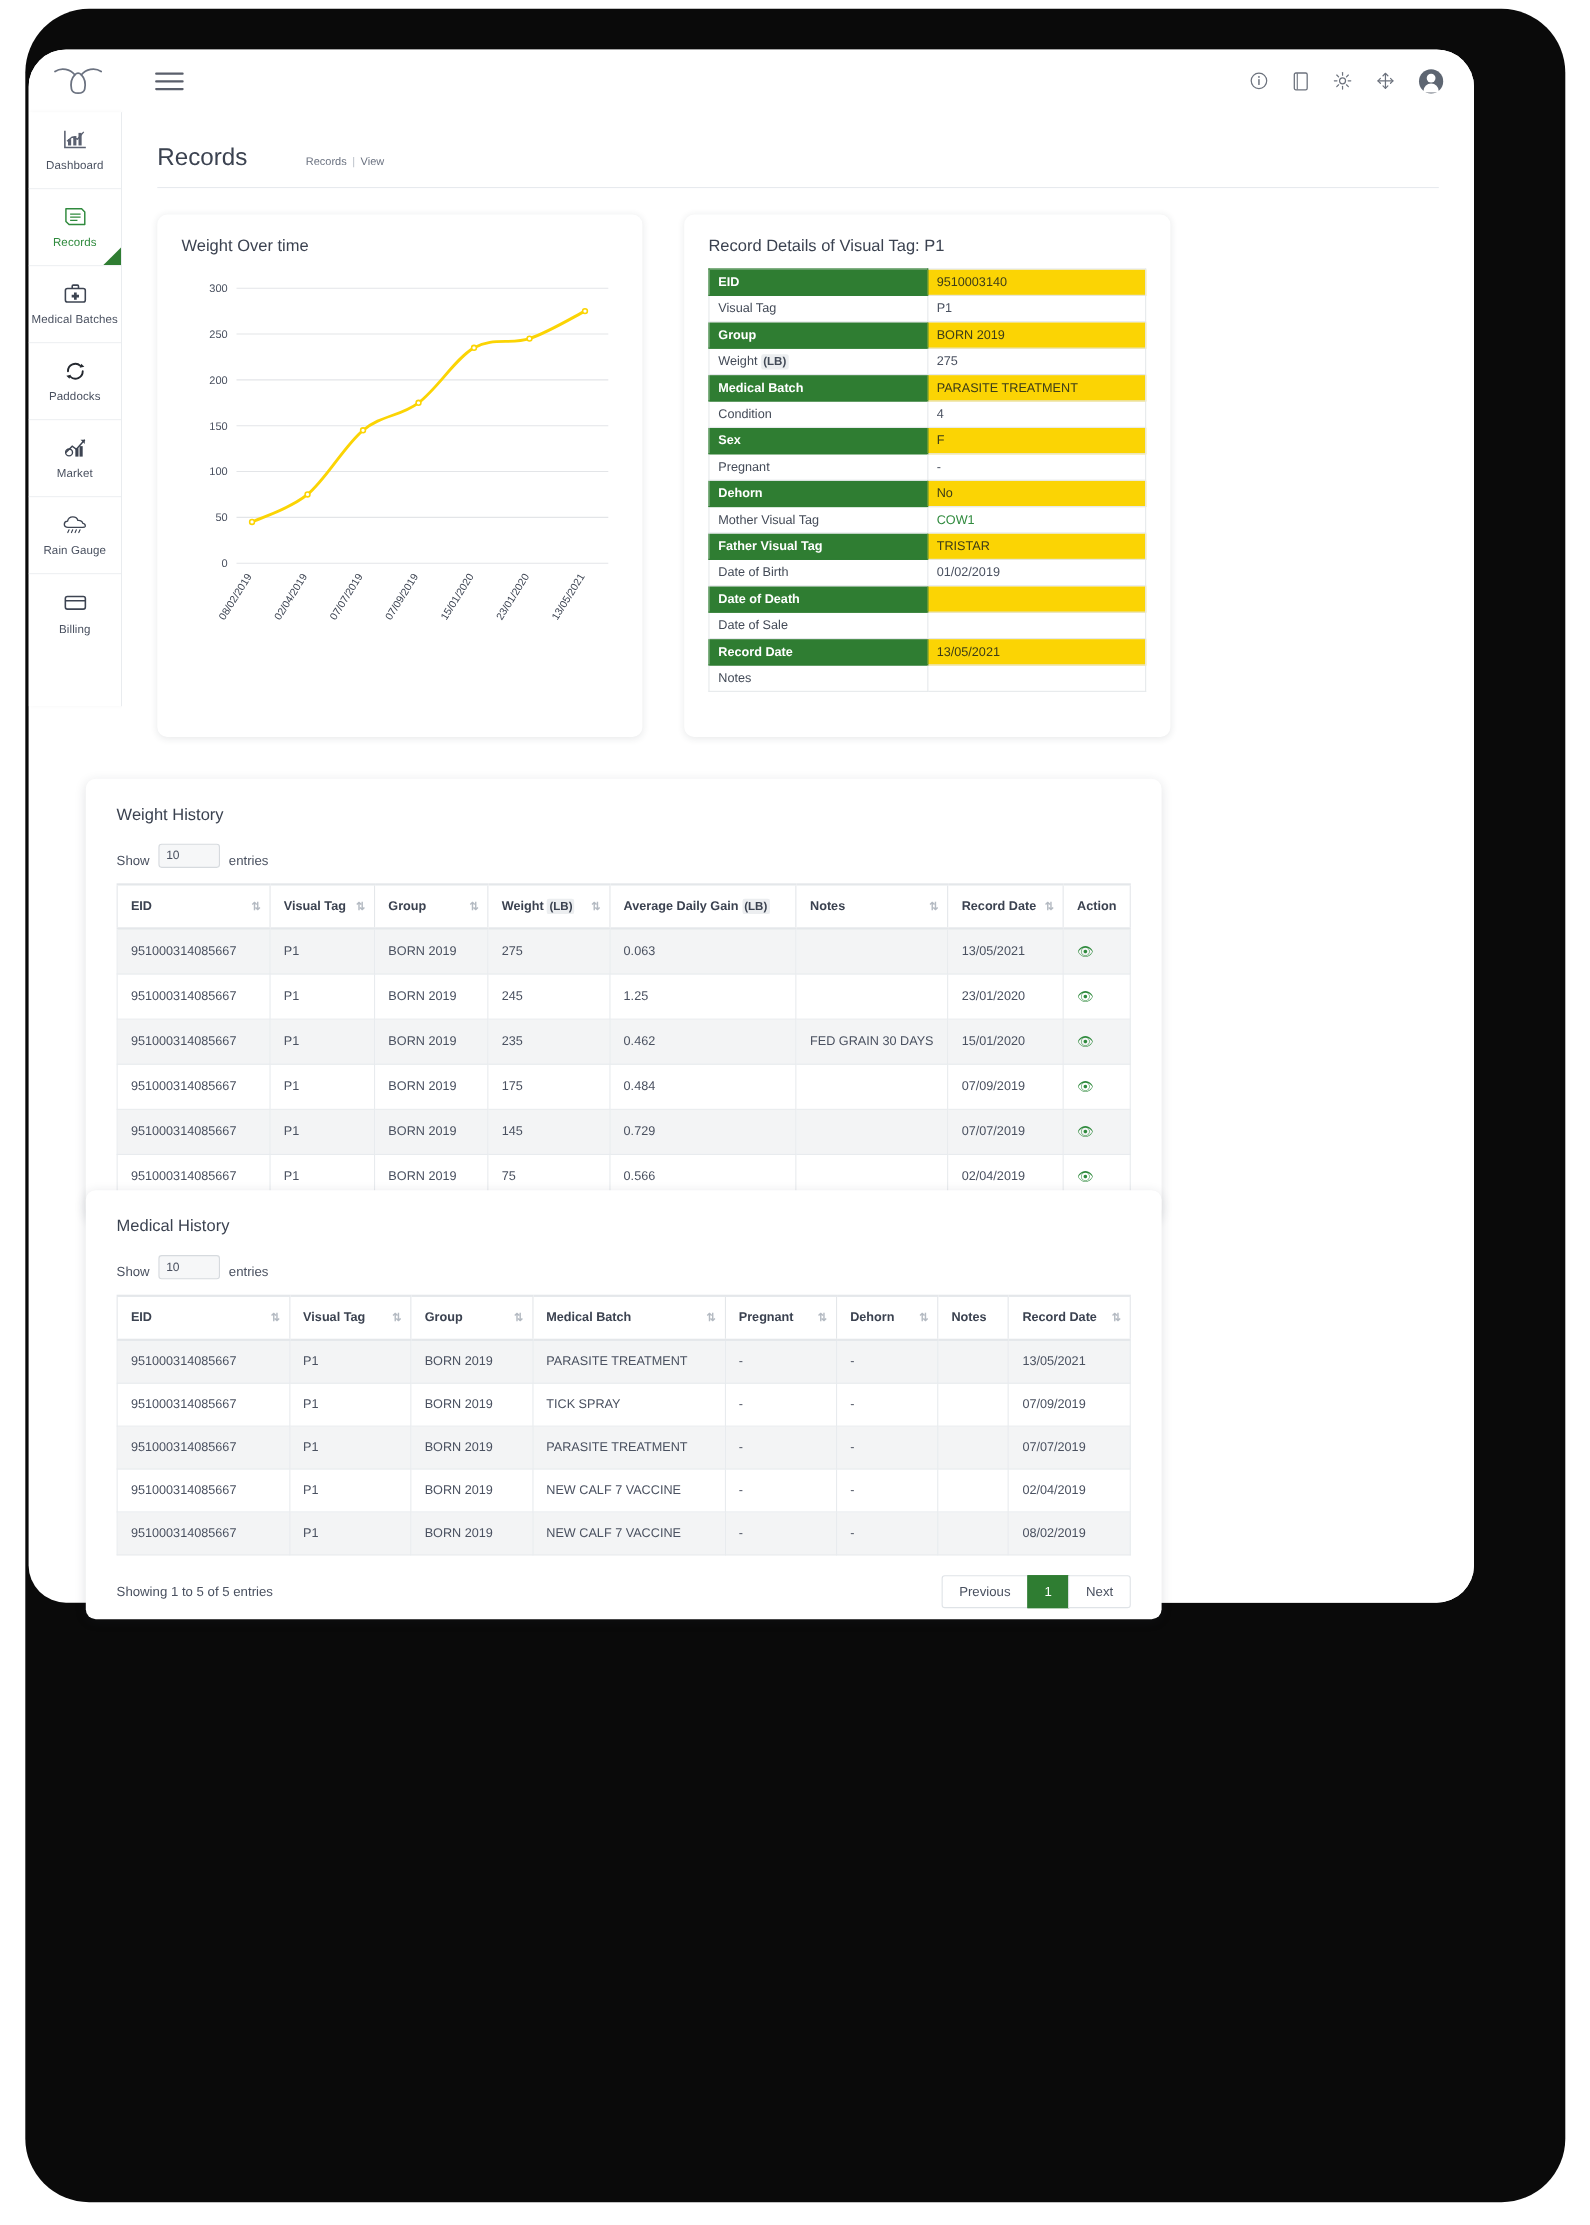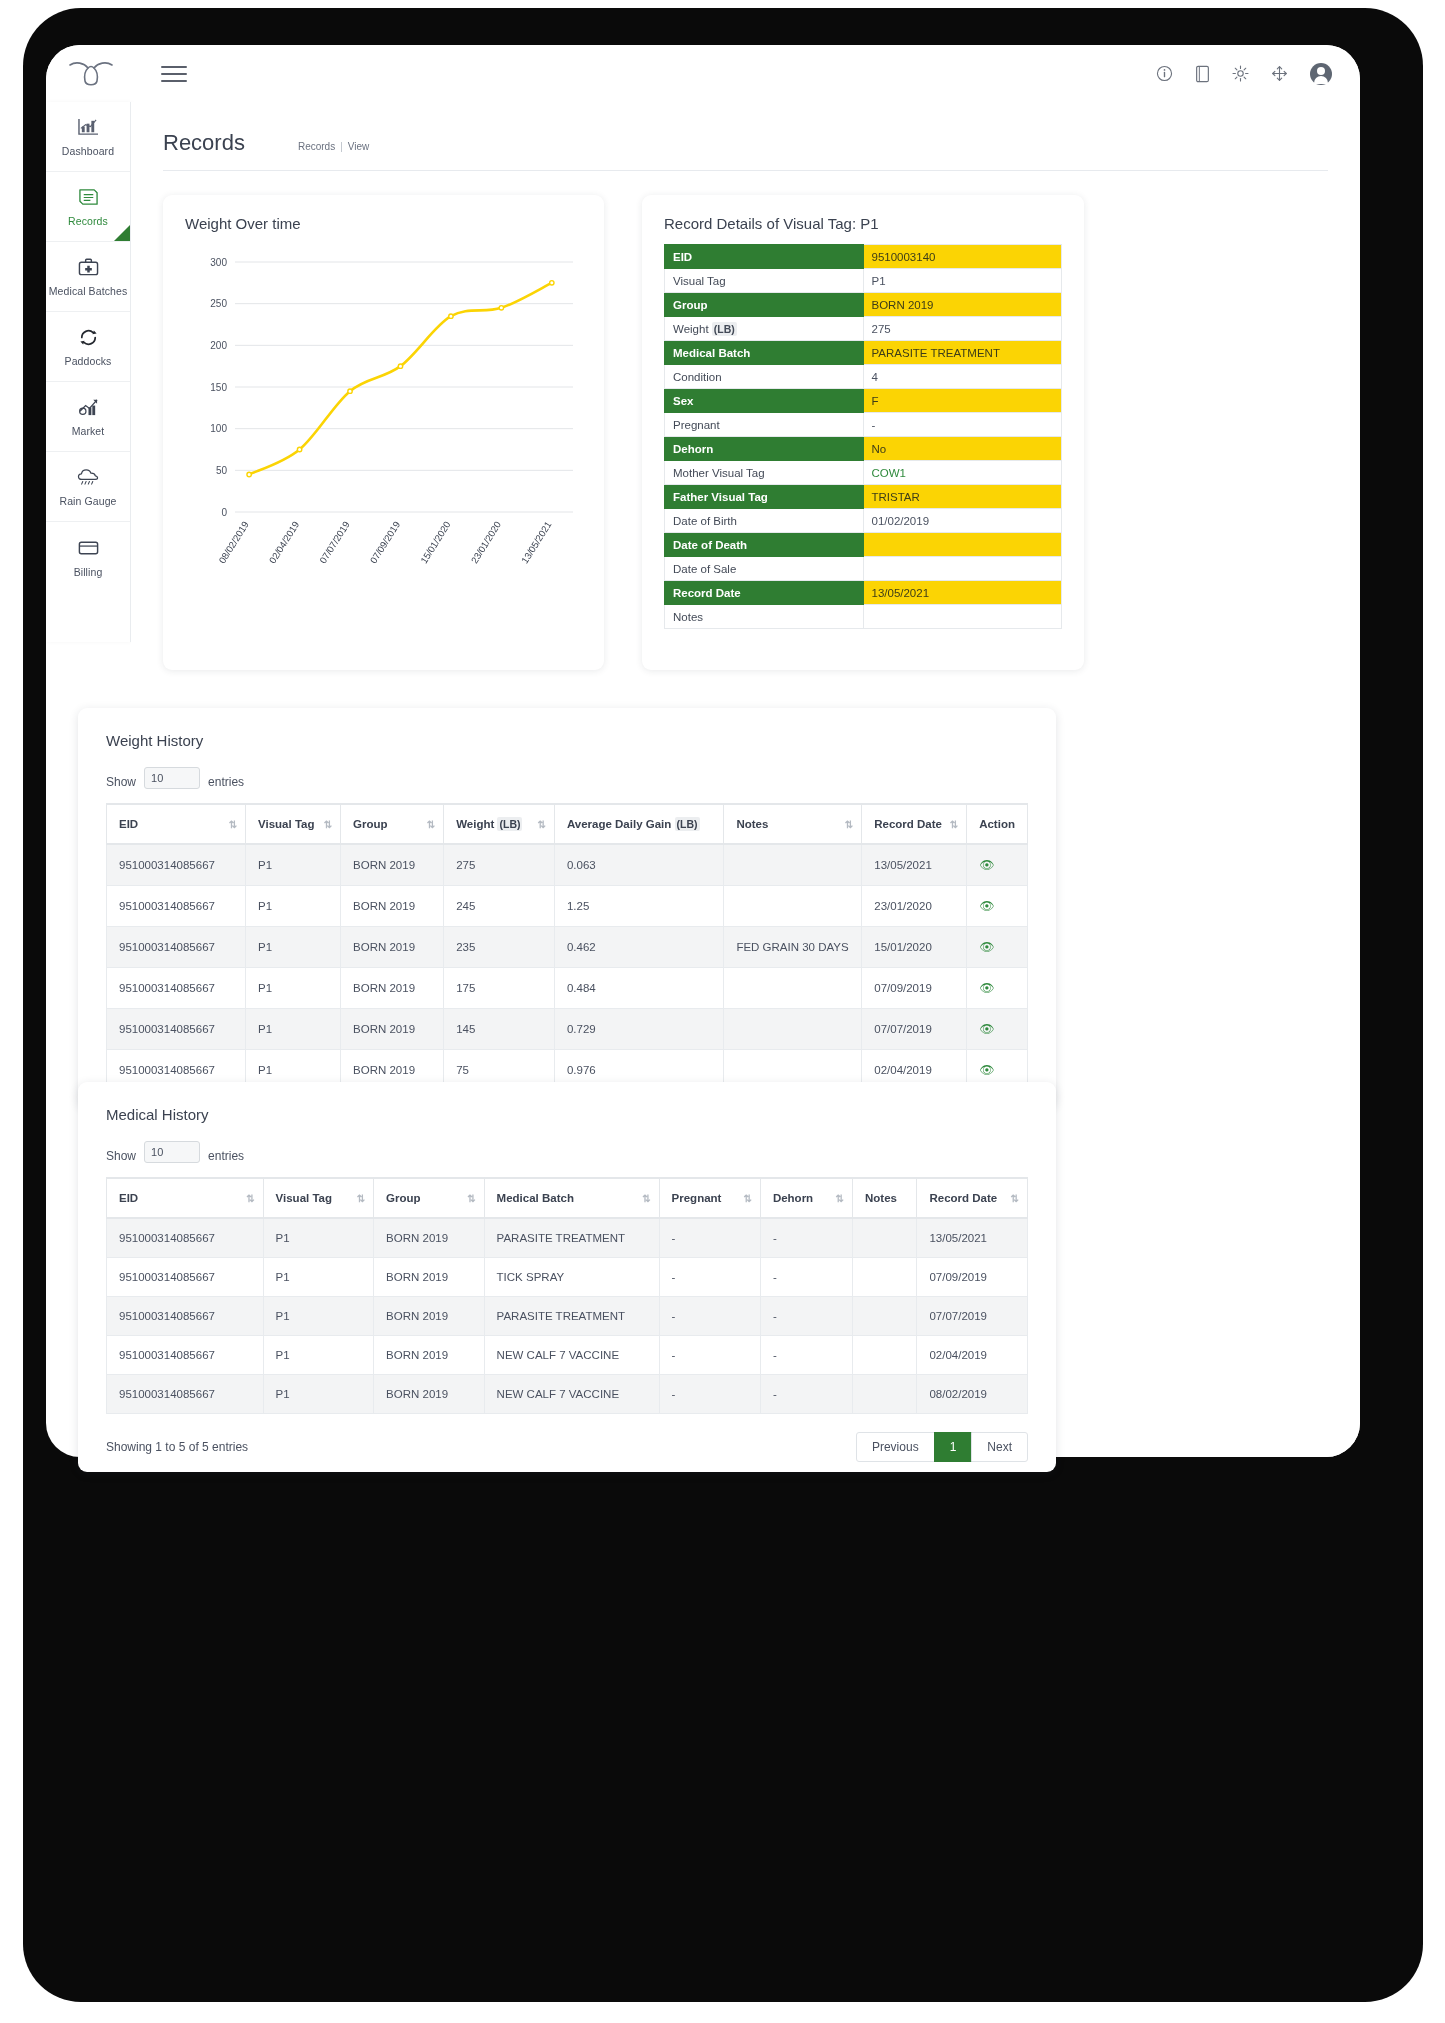--- a/index.html
+++ b/index.html
@@ -11,21 +11,21 @@
   }
   .device-frame {
     position: absolute;
     left: 23px; top: 8px;
     width: 1400px; height: 1994px;
     background: #0a0a0a;
     border-radius: 58px;
   }
   .screen {
     position: absolute;
-    left: 46px; top: 45px;
+    left: 26px; top: 45px;
     width: 1314px; height: 1412px;
     background: #ffffff;
     border-radius: 34px;
     overflow: hidden;
   }
   
   .topbar {
     position: absolute; left: 0; top: 0;
     width: 100%; height: 57px;
     background: #ffffff;
@@ -525,21 +525,21 @@
           <td>0.729</td>
           <td></td>
           <td>07/07/2019</td>
           <td><span class="eye">👁</span></td>
         </tr>
         <tr>
           <td>951000314085667</td>
           <td>P1</td>
           <td>BORN 2019</td>
           <td>75</td>
-          <td>0.976</td>
+          <td>0.566</td>
           <td></td>
           <td>02/04/2019</td>
           <td><span class="eye">👁</span></td>
         </tr>
         <tr>
           <td>951000314085667</td>
           <td>P1</td>
           <td>BORN 2019</td>
           <td>45</td>
           <td>0</td>

